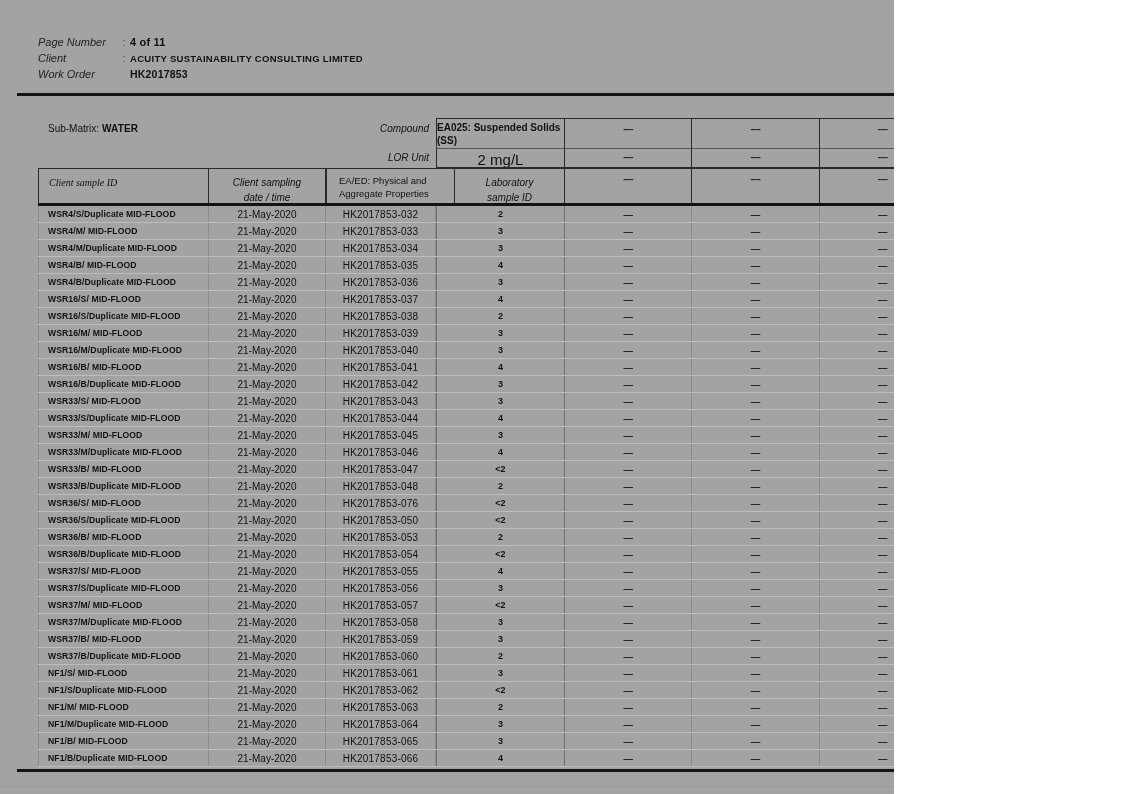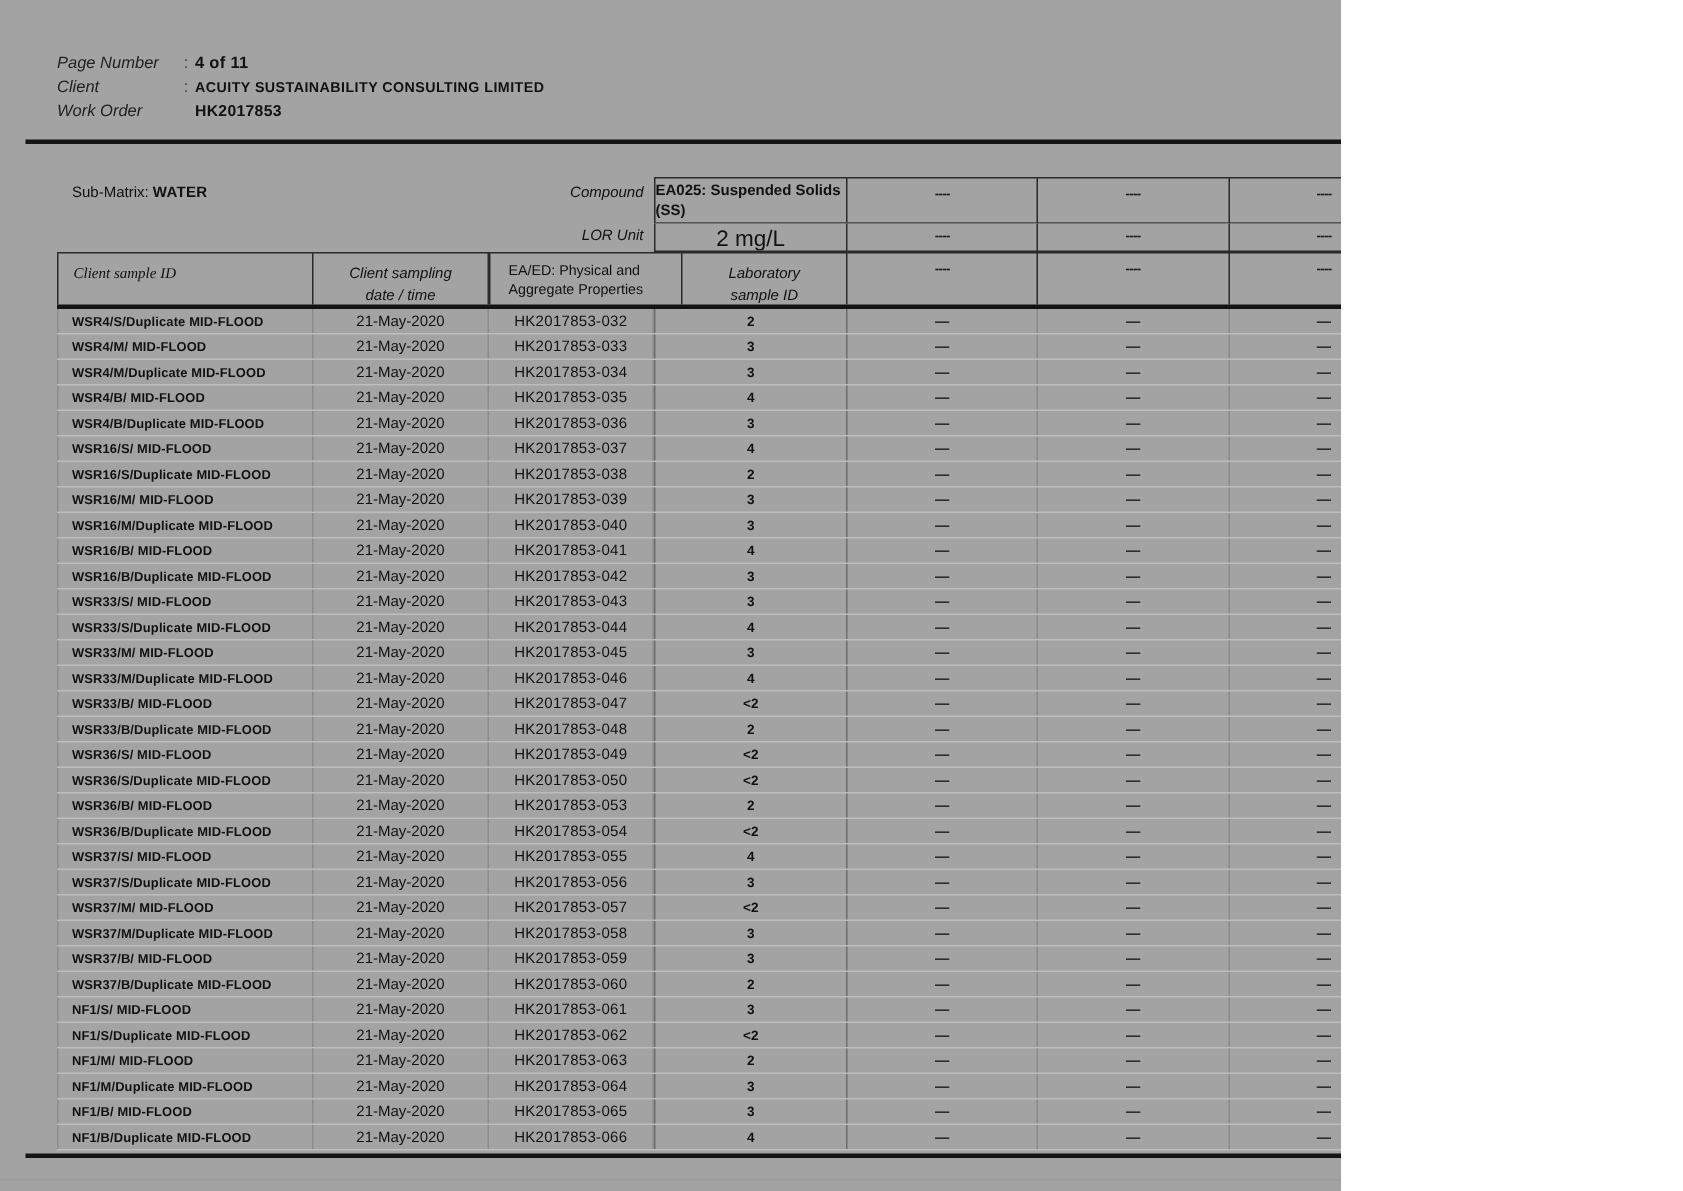--- a/index.html
+++ b/index.html
@@ -319,21 +319,21 @@
           <div class="cell c2 ctr labid">HK2017853-048</div>
           <div class="cell c3 ctr val">2</div>
           <div class="cell cd ctr dash">—</div>
           <div class="cell cd ctr dash">—</div>
           <div class="cell cd ctr dash">—</div>
           <div class="cell cd ctr dash">—</div>
         </div>
         <div class="trow">
           <div class="cell c0 sid">WSR36/S/ MID-FLOOD</div>
           <div class="cell c1 ctr date">21-May-2020</div>
-          <div class="cell c2 ctr labid">HK2017853-049</div>
+          <div class="cell c2 ctr labid">HK2017853-076</div>
           <div class="cell c3 ctr val">&lt;2</div>
           <div class="cell cd ctr dash">—</div>
           <div class="cell cd ctr dash">—</div>
           <div class="cell cd ctr dash">—</div>
           <div class="cell cd ctr dash">—</div>
         </div>
         <div class="trow">
           <div class="cell c0 sid">WSR36/S/Duplicate MID-FLOOD</div>
           <div class="cell c1 ctr date">21-May-2020</div>
           <div class="cell c2 ctr labid">HK2017853-050</div>

